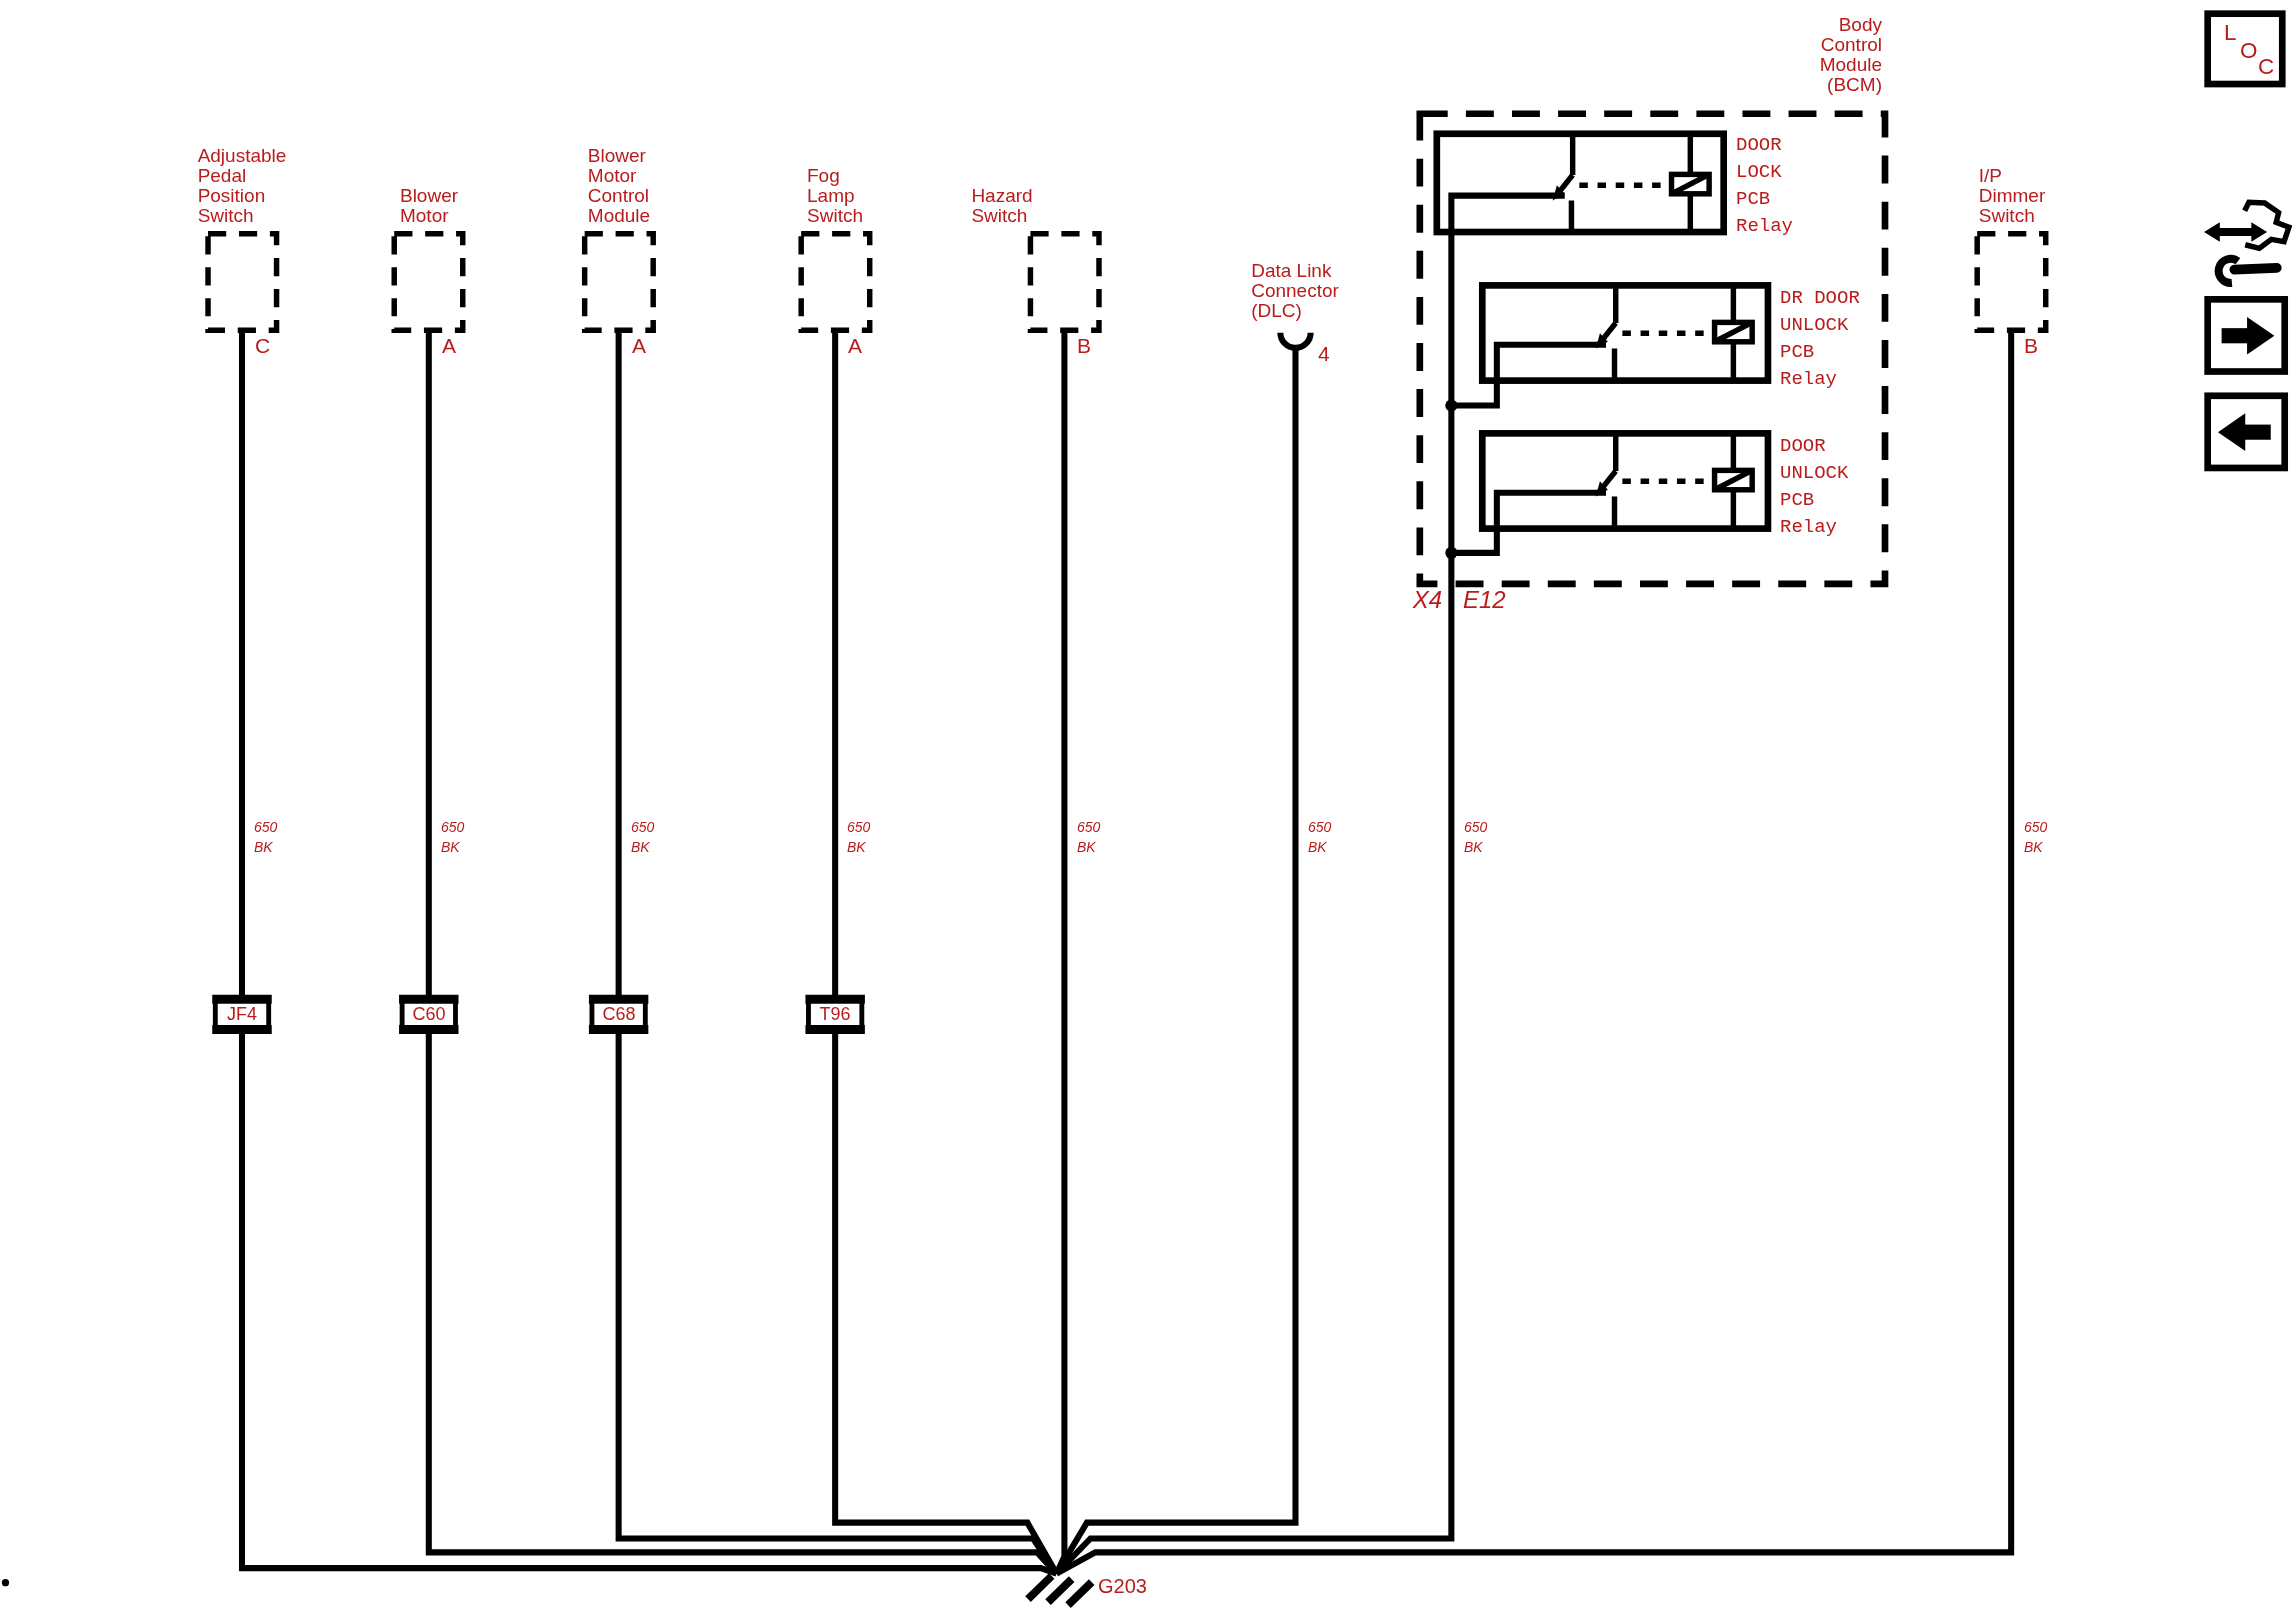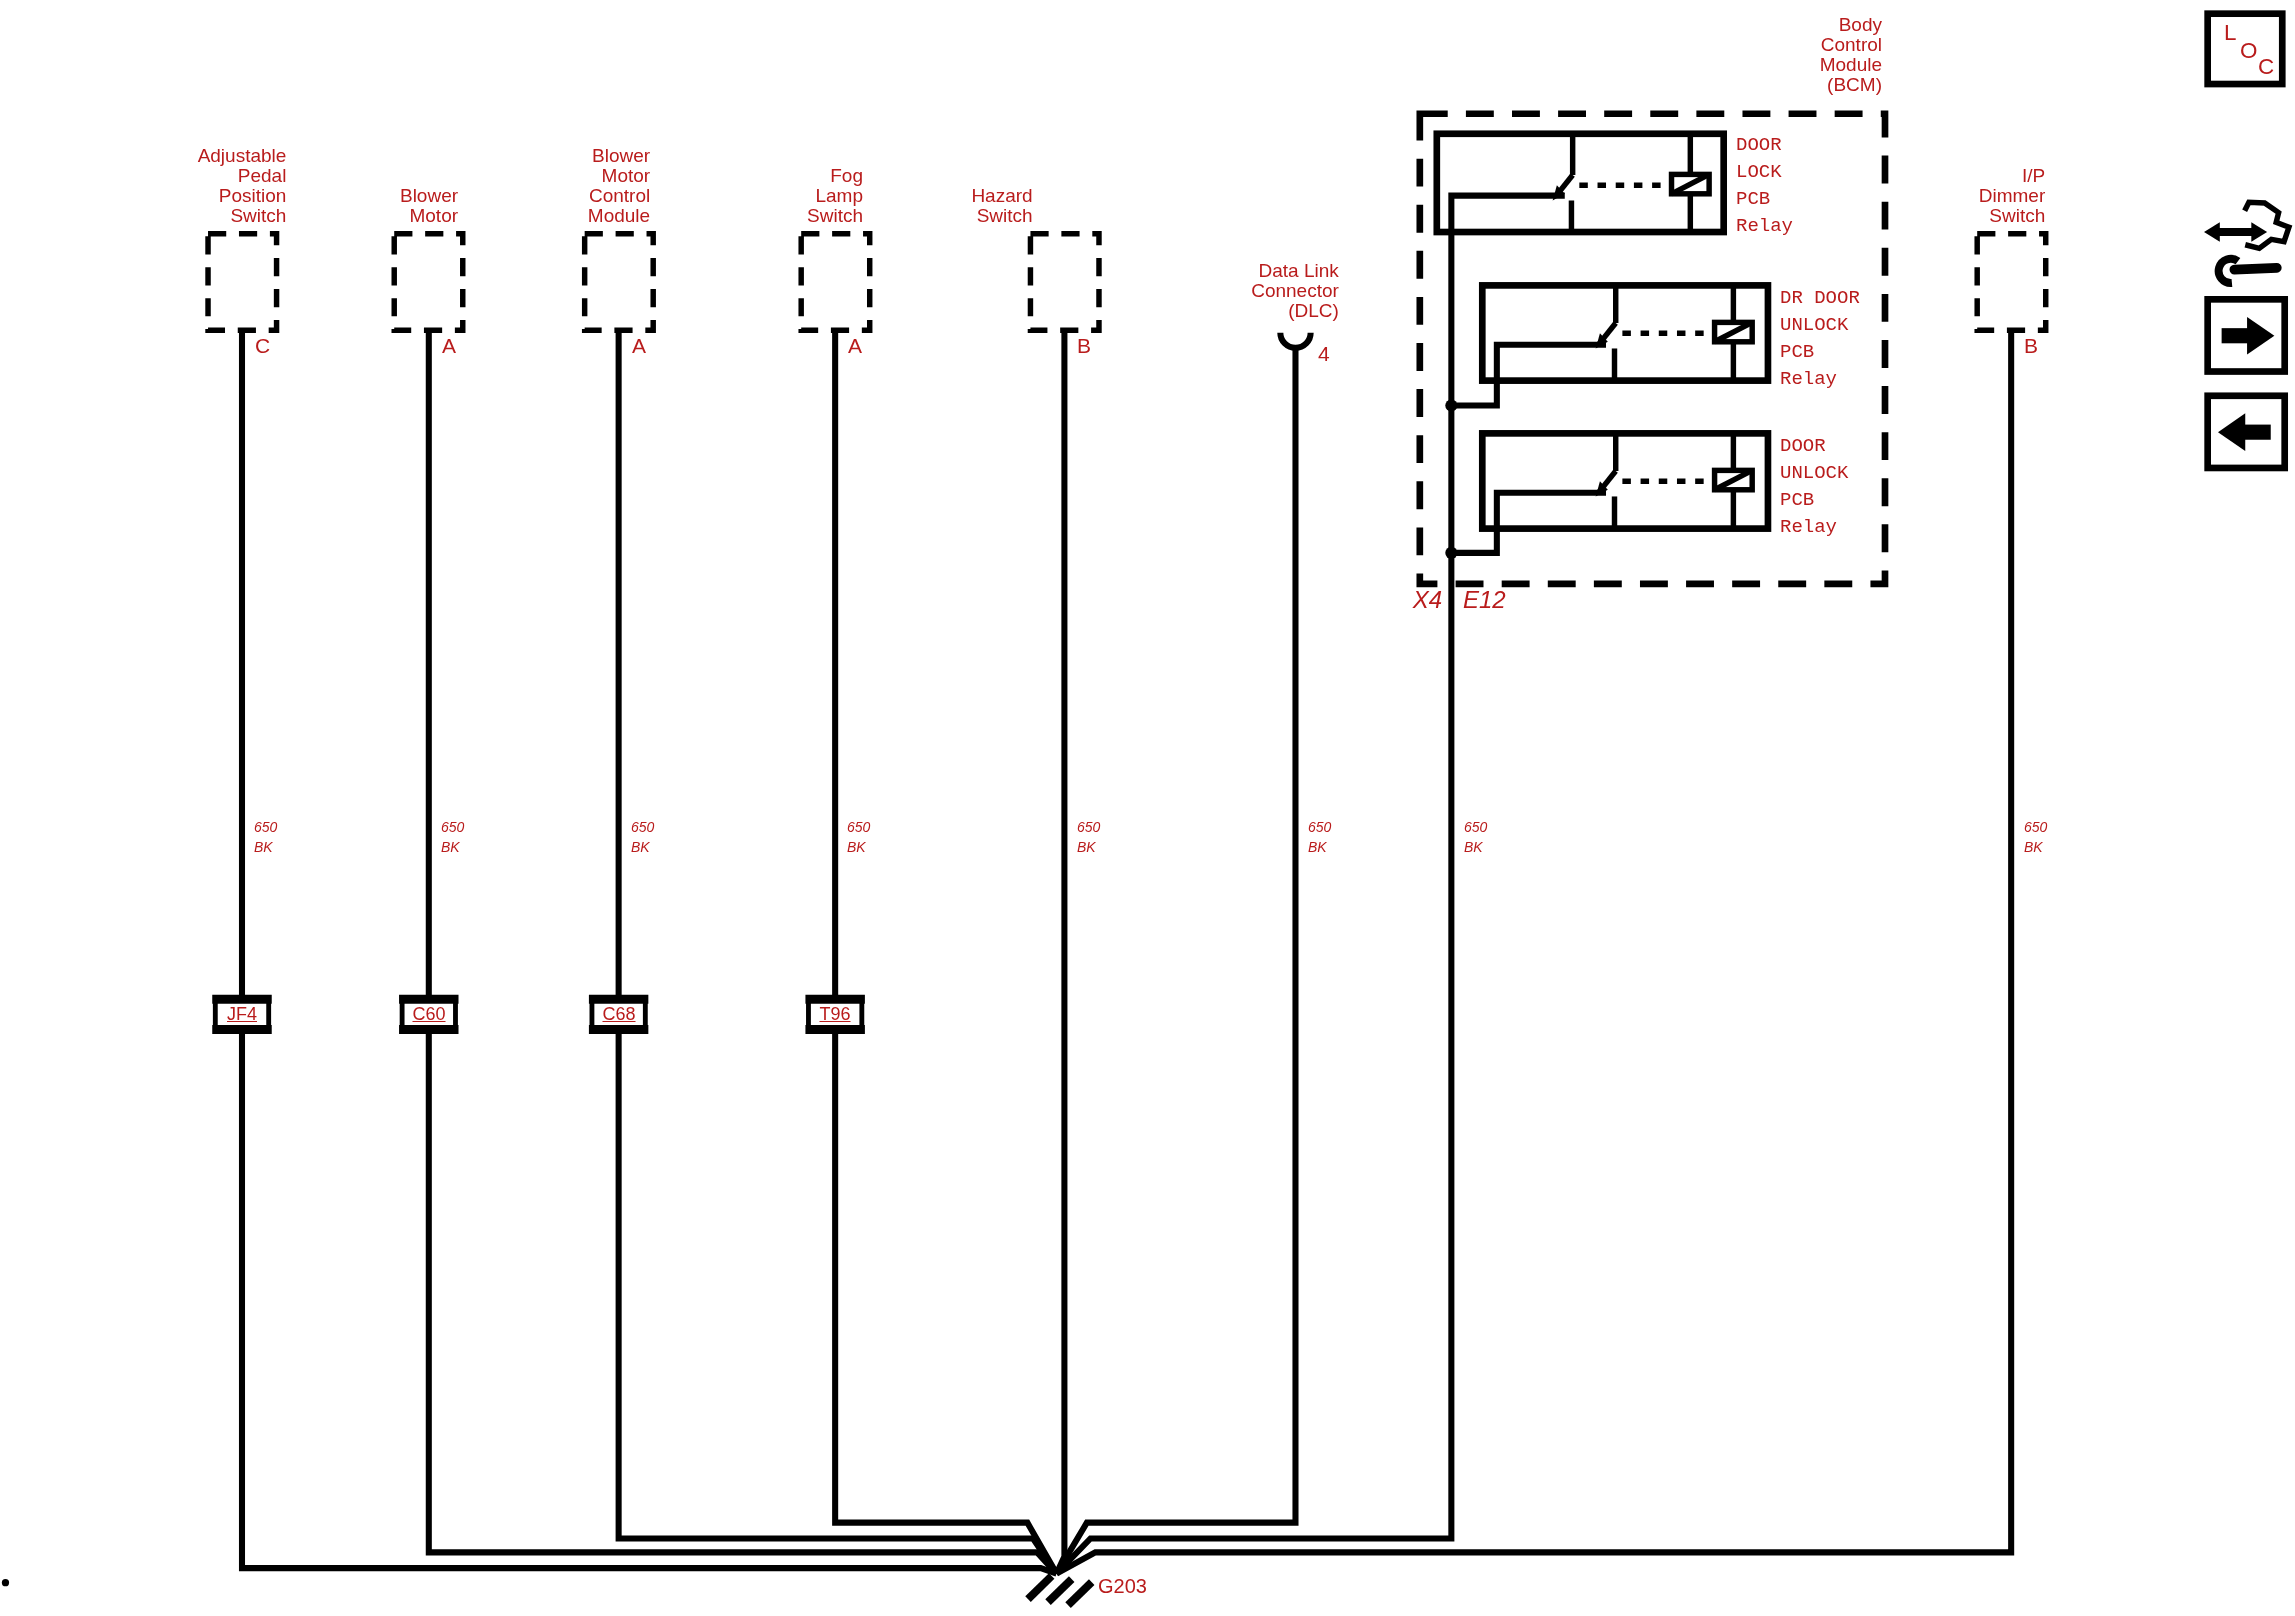--- a/index.html
+++ b/index.html
@@ -6,26 +6,26 @@
   body{
     width:2295px;height:1617px;background:#ffffff;position:relative;
     font-family:"Liberation Sans", sans-serif;color:#000;
   }
   .page{position:absolute;inset:0;}
   svg.wires{position:absolute;left:0;top:0;}
   .lbl{
     position:absolute;white-space:pre-line;font-size:19px;line-height:20px;
     color:#b91c1c;letter-spacing:0px;
   }
-  .center{transform:translateX(-50%);text-align:right;}
+  .center{transform:translateX(-50%);text-align:left;}
   .ralign{text-align:right;}
   .pin{font-size:21px;line-height:21px;}
   .relaylbl{font-size:19px;line-height:27px;font-family:Liberation Mono, monospace;}
   .wirelbl{font-size:14px;line-height:20px;font-style:italic;}
-  .connlbl{font-size:18px;line-height:18px;text-decoration:underline;}
+  .connlbl{font-size:18px;line-height:18px;}
   .locletter{font-size:22.4px;line-height:22.4px;}
   .gnd{font-size:20px;line-height:20px;}
   .xe{font-size:24px;line-height:20px;font-style:italic;}
 </style>
 </head>
 <body>
 
 <div class="page">
 
 <svg class="wires" width="2295" height="1617" viewBox="0 0 3784 2665">

